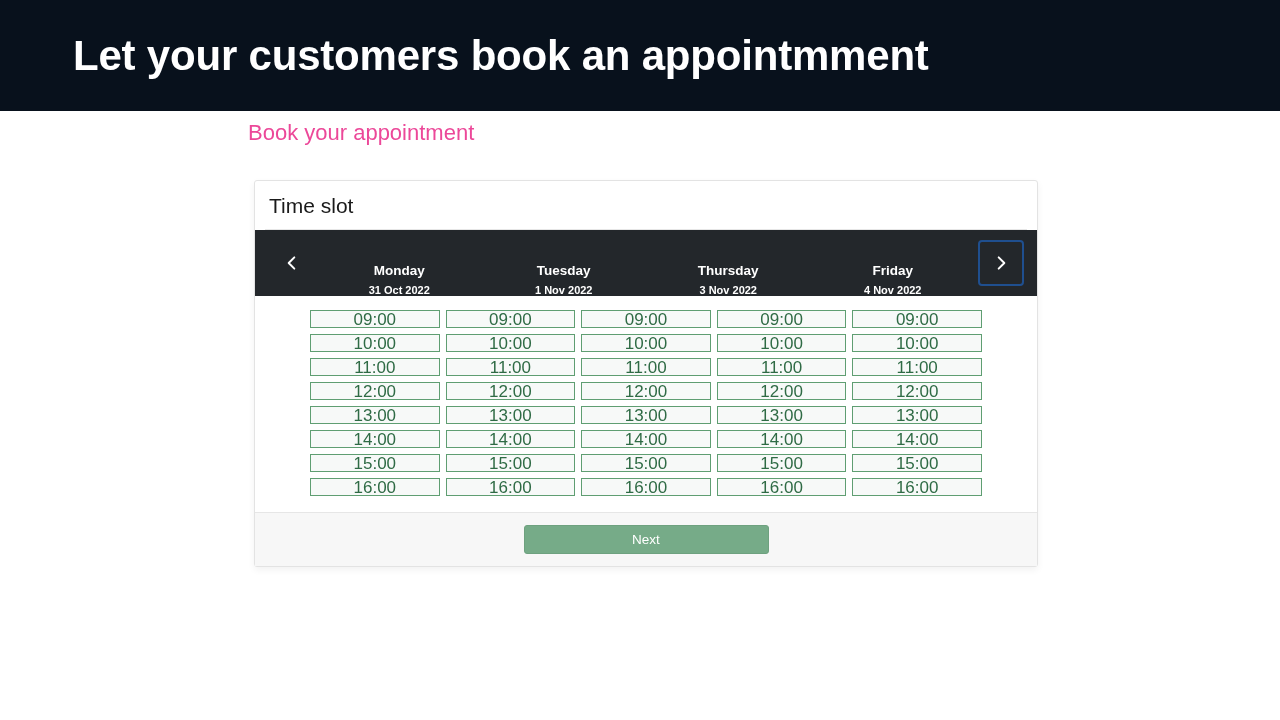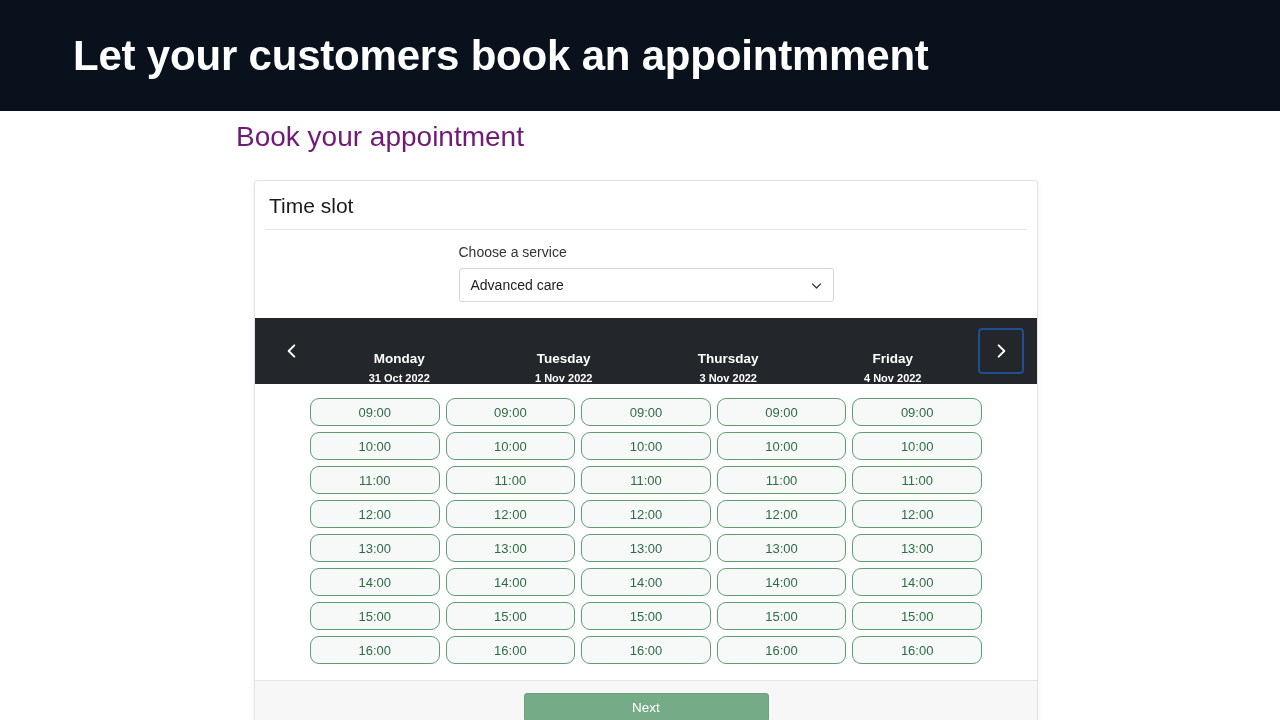--- a/index.html
+++ b/index.html
@@ -33,25 +33,25 @@
 
   
   .page-body {
     position: relative;
     width: 1280px;
     height: 609px;
     background: #ffffff;
   }
   .page-title {
     position: absolute;
-    left: 236px;
+    left: 248px;
     top: 8px;
-    font-size: 28px;
+    font-size: 22px;
     font-weight: 400;
-    color: #701a75;
+    color: #ec4899;
     line-height: 1.3;
   }
 
   
   .booking-card {
     position: absolute;
     left: 254px;
     top: 69px;
     width: 784px;
     background: #ffffff;
@@ -181,27 +181,27 @@
     padding: 0 42px;
   }
   .slot-col {
     flex: 1 1 0;
     display: flex;
     flex-direction: column;
     gap: 6px;
     padding: 0 3px;
   }
   .slot-btn {
-    height: 28px;
+    height: 18px;
     border: 1px solid #5f9e72;
-    border-radius: 9px;
+    border-radius: 0;
     background: #f7f9f8;
     color: #2f6b45;
     font-family: "Liberation Sans", sans-serif;
-    font-size: 13px;
+    font-size: 17px;
     display: flex;
     align-items: center;
     justify-content: center;
     cursor: pointer;
     line-height: 1;
     padding: 0;
   }
 
   
   .card-footer {
@@ -238,31 +238,20 @@
 
   <div class="page-title">Book your appointment</div>
 
   <div class="booking-card">
 
     <div class="card-title-wrap">
       <div class="card-title">Time slot</div>
     </div>
     <div class="card-divider"></div>
 
-    <div class="service-block">
-      <div class="service-label">Choose a service</div>
-      <div class="select-wrap">
-        <div class="service-select">Advanced care</div>
-        <span class="select-chevron">
-          <svg width="13" height="13" viewBox="0 0 16 16">
-            <path d="M3 6 L8 11 L13 6" fill="none" stroke="#333333" stroke-width="1.6" stroke-linecap="round" stroke-linejoin="round"></path>
-          </svg>
-        </span>
-      </div>
-    </div>
 
     <div class="day-nav">
       <div class="nav-arrow">
         <span>
           <svg width="15" height="20" viewBox="0 0 16 20">
             <path d="M11 4 L5 10 L11 16" fill="none" stroke="#ffffff" stroke-width="2.1" stroke-linecap="round" stroke-linejoin="round"></path>
           </svg>
         </span>
       </div>
 

